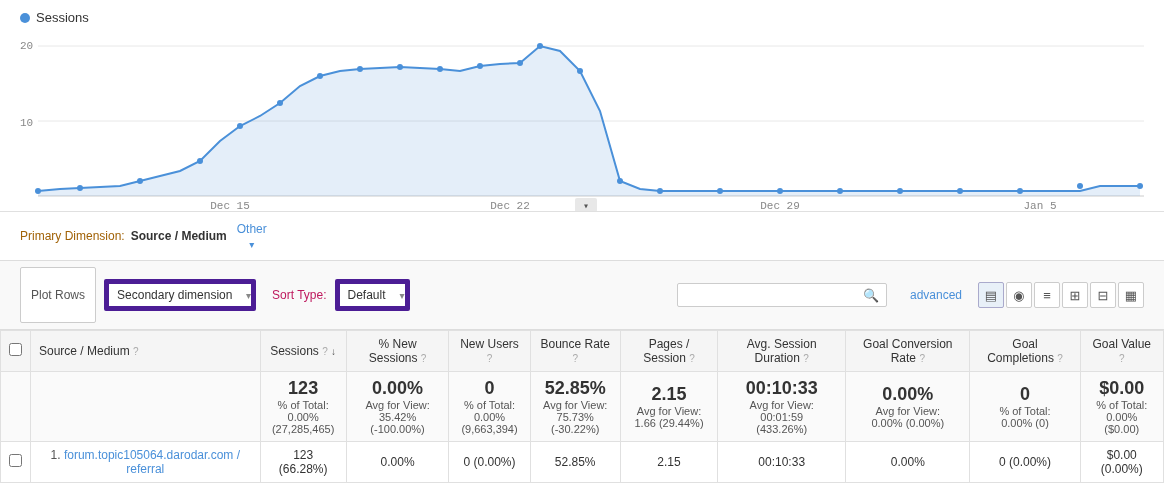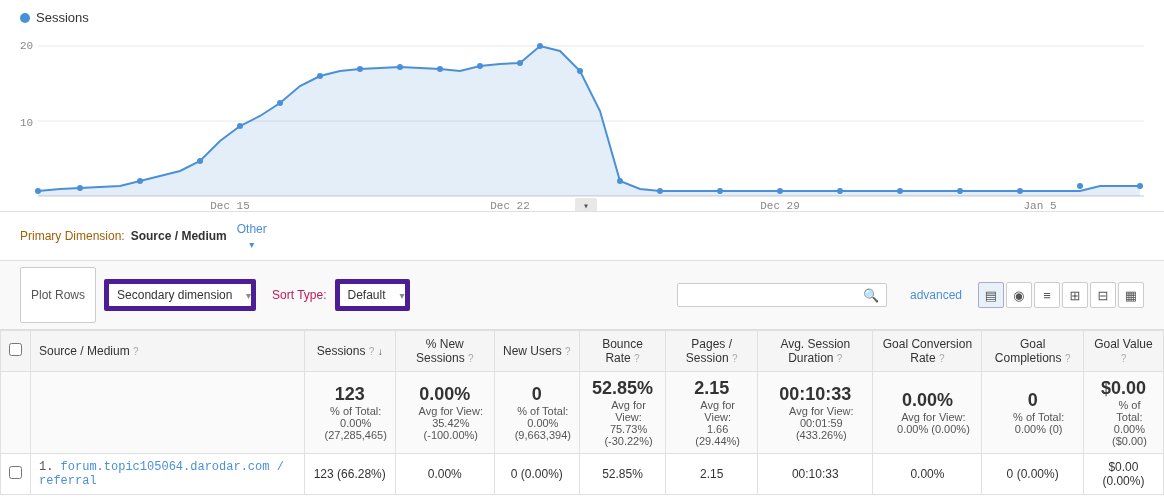--- a/index.html
+++ b/index.html
@@ -172,37 +172,36 @@
       color: #333;
       font-weight: normal;
     }
     .data-table th.section-header {
       background: #f0f0f0;
       font-weight: bold;
       font-size: 13px;
       text-align: left;
     }
     .data-table td.left-align {
-      text-align: left;
-      font-family: Liberation Mono, monospace;
+      text-align: center;
     }
     .col-name-th {
       text-align: left !important;
       background: #f5f5f5;
       vertical-align: bottom;
     }
     .sort-arrow { color: #555; font-size: 10px; }
     .help-icon {
       color: #aaa;
       font-size: 10px;
       cursor: pointer;
     }
     .metric-name { font-size: 12px; color: #333; }
     .big-number { font-size: 18px; font-weight: bold; color: #333; }
-    .pct-total { font-size: 11px; color: #555; margin-left: 12px; }
+    .pct-total { font-size: 11px; color: #555; }
     .blue-link { color: #4a90d9; text-decoration: none; }
     .checkbox-cell { width: 20px; }
     input[type=checkbox] { cursor: pointer; }
     .row-num { color: #555; }
     .total-row td { background: #fafafa; }
   </style>
 </head>
 <body>
 
 <div class="chart-container">

